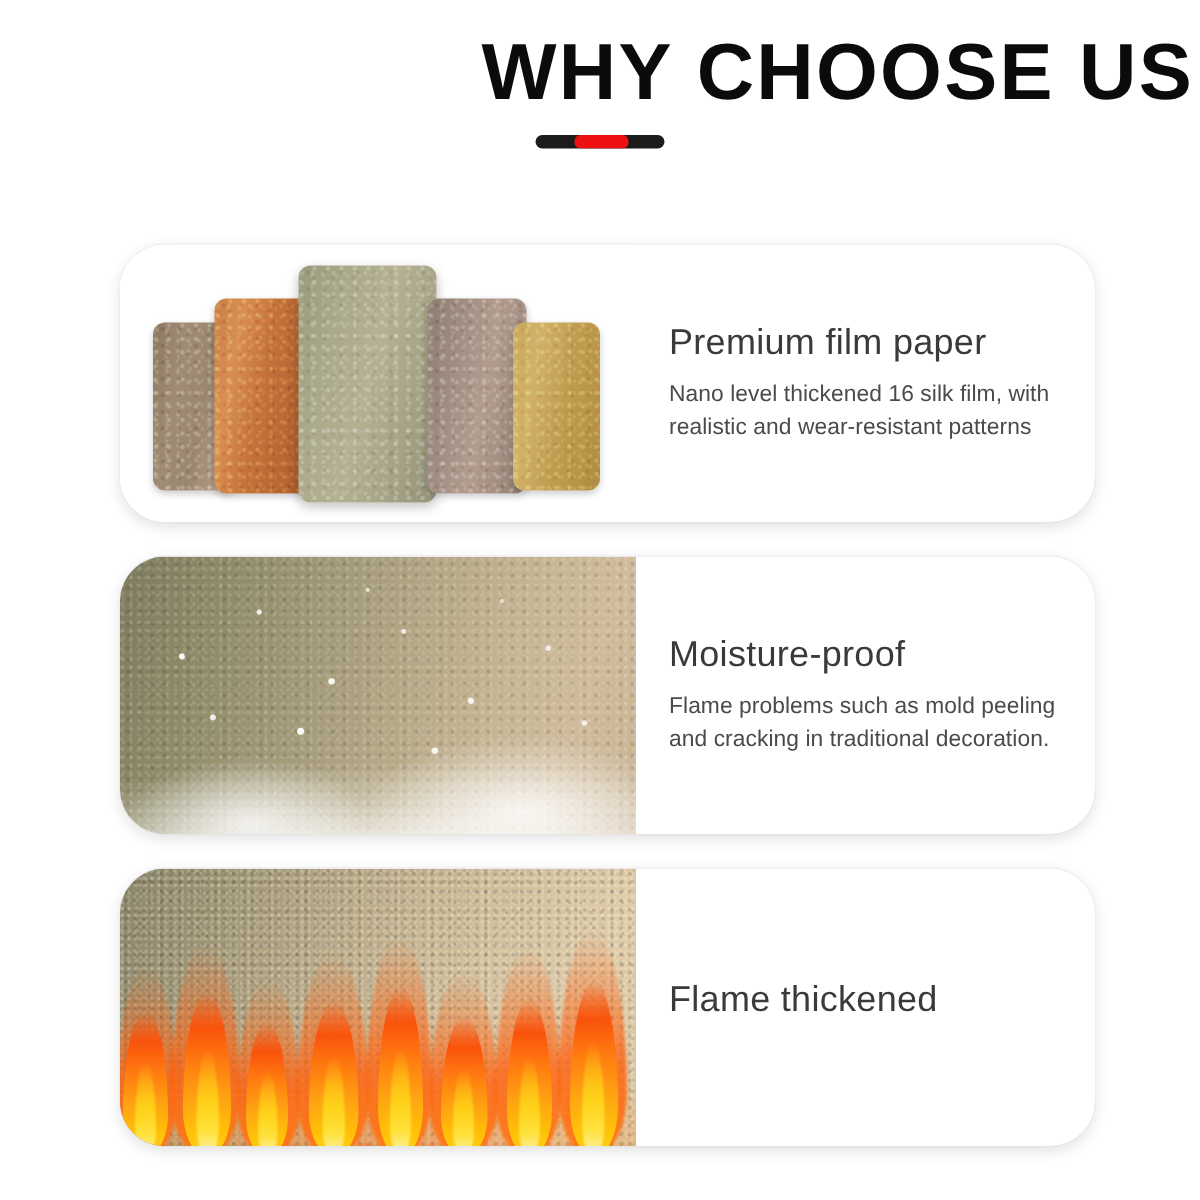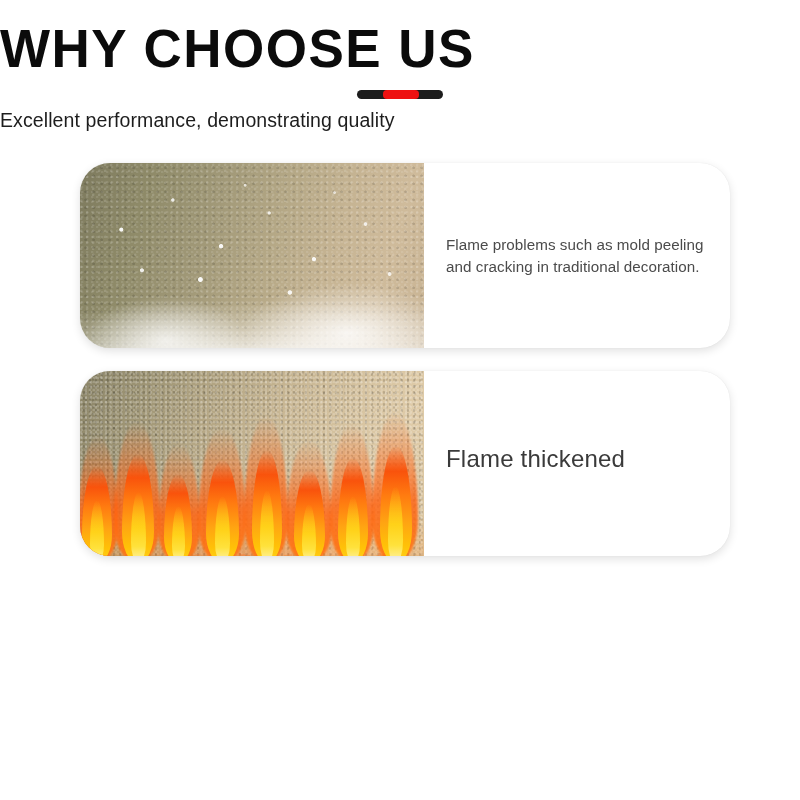--- a/index.html
+++ b/index.html
@@ -14,21 +14,21 @@
     overflow: hidden;
     position: relative;
   }
 
   
   .header {
     position: absolute;
     left: 0;
     top: 0;
     width: 796px;
-    text-align: left;
+    text-align: right;
   }
   .page-title {
     margin: 0;
     padding-top: 20px;
     font-size: 53px;
     font-weight: bold;
     letter-spacing: 1.5px;
     color: #0b0b0b;
     line-height: 1.08;
     font-family: "Liberation Sans", sans-serif;
@@ -275,35 +275,56 @@
 </head>
 <body>
 
 <div class="header">
   <h1 class="page-title">WHY CHOOSE US</h1>
 
   <div class="accent-bar">
     <div class="accent-bar-red"></div>
   </div>
 
-  <p class="page-subtitle">Excellent performance, demonstrating quality</p>
 </div>
 
 <div class="cards">
 
+  <div class="card">
+    <div class="card-media">
+      <div class="swatch-fan">
+        <div class="swatch" style="left:22px; top:52px; width:58px; height:112px;
+                    background:linear-gradient(100deg,#8b7763 0%,#a08c76 30%,#9b8670 55%,#b09a84 78%,#8f7b66 100%);"></div>
+        <div class="swatch" style="left:63px; top:36px; width:66px; height:130px;
+                    background:linear-gradient(100deg,#c97d46 0%,#d98f52 22%,#c4713a 48%,#b86733 72%,#a95c2c 100%);"></div>
+        <div class="swatch" style="left:119px; top:14px; width:92px; height:158px;
+                    background:linear-gradient(105deg,#9a9a7c 0%,#aaa98a 26%,#b5b193 50%,#a5a285 76%,#94927a 100%);
+                    box-shadow:0 3px 8px rgba(0,0,0,0.24);"></div>
+        <div class="swatch" style="left:205px; top:36px; width:66px; height:130px;
+                    background:linear-gradient(100deg,#8e7d72 0%,#a08d82 28%,#b29c8e 55%,#a08b7e 80%,#8c7a6d 100%);"></div>
+        <div class="swatch" style="left:262px; top:52px; width:58px; height:112px;
+                    background:linear-gradient(100deg,#c9a85c 0%,#d2b268 26%,#c19d52 54%,#b89449 80%,#ad8a43 100%);"></div>
+      </div>
+    </div>
+    <div class="card-body">
+      <h2 class="card-title">Premium film paper</h2>
+      <p class="card-desc">Nano level thickened 16 silk film, with realistic and wear-resistant patterns</p>
+    </div>
+  </div>
 
   <div class="card">
     <div class="card-media">
       <div class="splash-media">
         <div class="splash-grain"></div>
         <div class="splash-foam"></div>
         <div class="splash-drops"></div>
       </div>
     </div>
     <div class="card-body">
+      <h2 class="card-title">Moisture-proof</h2>
       <p class="card-desc">Flame problems such as mold peeling and cracking in traditional decoration.</p>
     </div>
   </div>
 
   <div class="card">
     <div class="card-media">
       <div class="flame-media">
         <div class="flame-grain"></div>
         <div class="flame-streaks"></div>
         <div class="flame-haze"></div>

